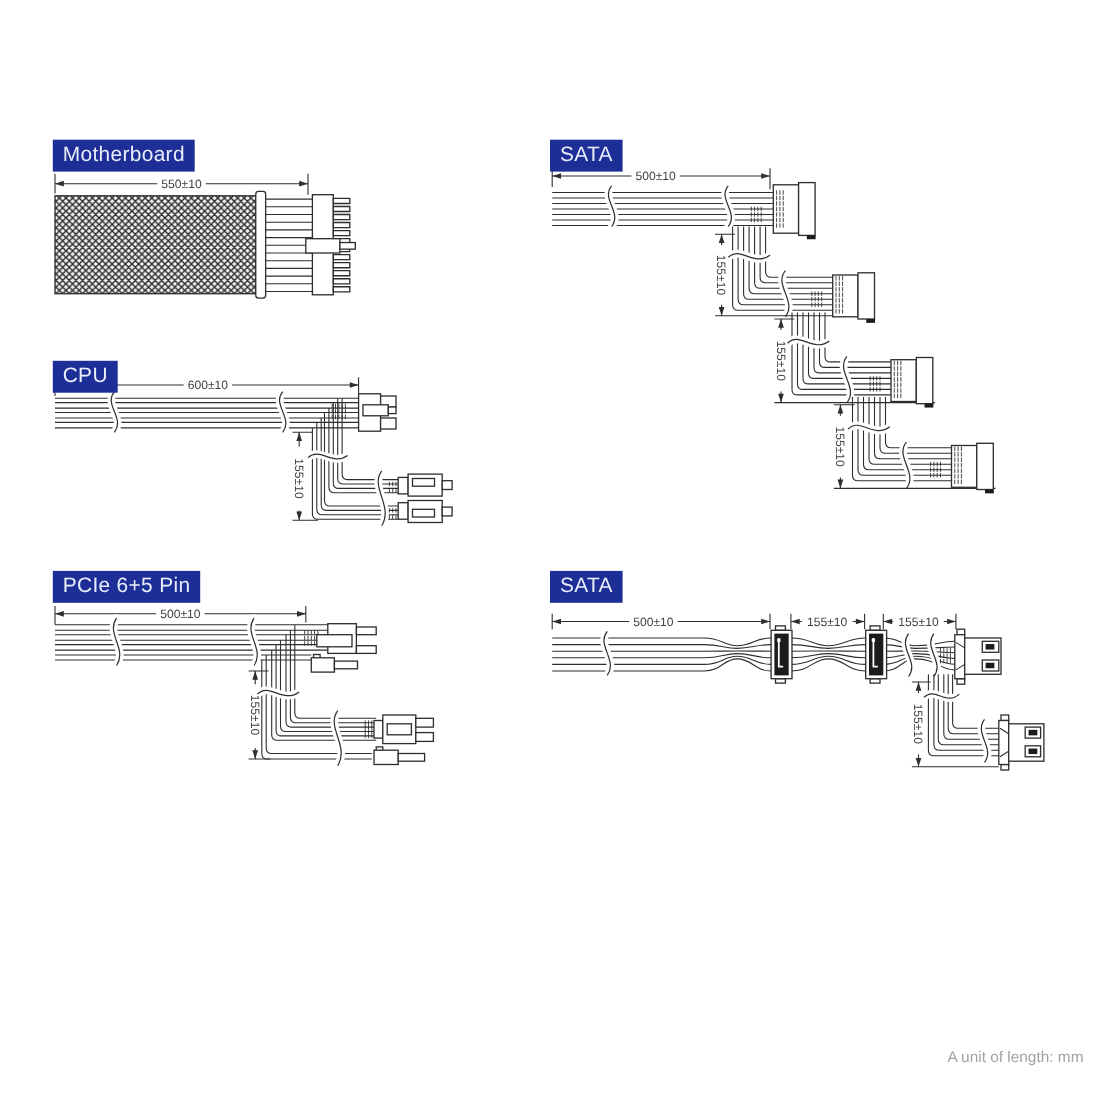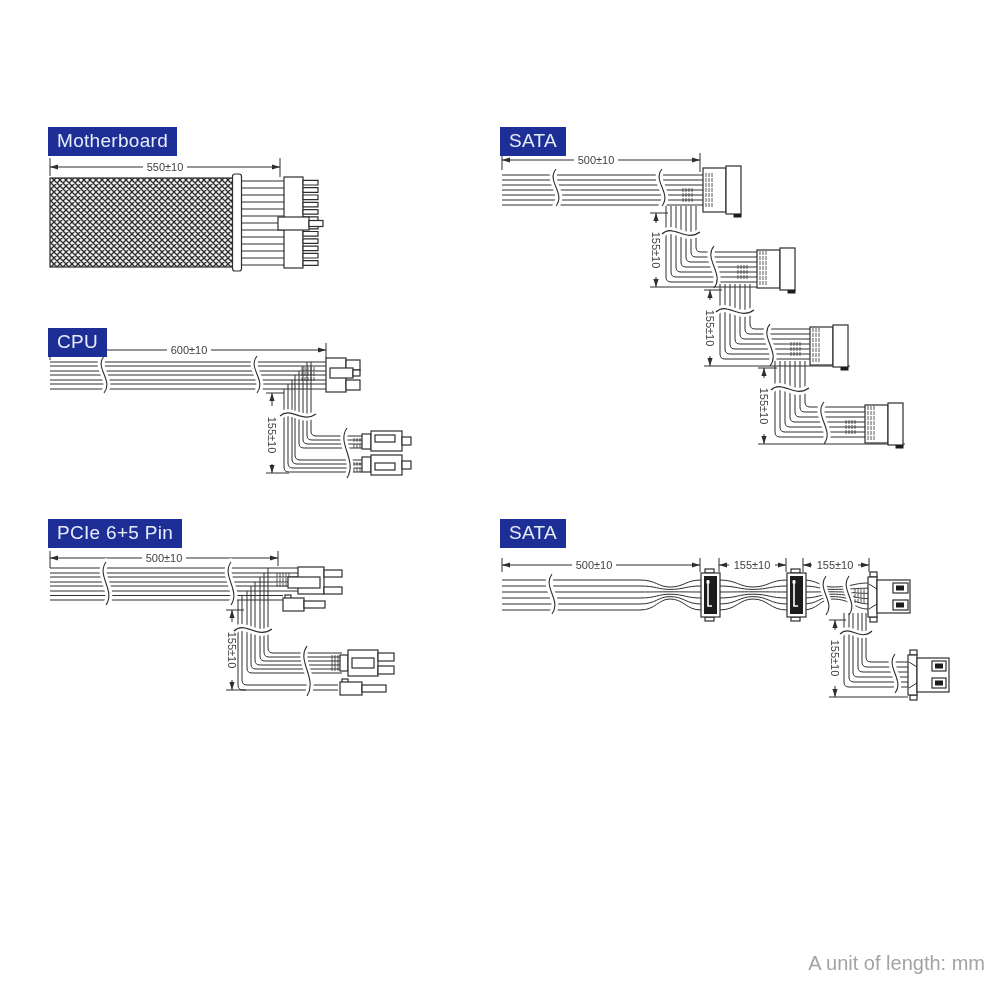--- a/index.html
+++ b/index.html
@@ -1,20 +1,20 @@
 <!DOCTYPE html>
 <html style="--label-bg: #1d2e96; --label-text: #e8edfa; --line: #2e2e2e; --dim-text: #3f3f3f; --footer-text: #a3a3a3; --connector-dark: #1c1c1c;"><head>
 <meta charset="utf-8">
 <style>
   html,body{margin:0;padding:0;background:#fff;}
   .canvas{position:relative;width:1000px;height:1000px;background:#fff;overflow:hidden;
           font-family:"Liberation Sans",sans-serif;}
   .lbl{position:absolute;background:var(--label-bg,#1d2e96);color:var(--label-text,#e8edfa);
        font-size:19px;line-height:1;padding:4px 9px 6px 9px;letter-spacing:.3px;white-space:nowrap;}
-  .footer{position:absolute;right:15px;top:952px;color:var(--footer-text,#a3a3a3);font-size:20px;}
+  .footer{position:absolute;right:15px;top:952px;color:var(--footer-text,#a3a3a3);font-size:14px;}
   svg{position:absolute;left:0;top:0;}
   .ln{stroke:var(--line,#2e2e2e);stroke-width:1;fill:none;}
   .wf{fill:#ffffff;stroke:var(--line,#2e2e2e);stroke-width:1.2;}
   .dk{fill:var(--connector-dark,#1c1c1c);stroke:none;}
   .brkw{stroke:#ffffff;stroke-width:7;fill:none;stroke-linecap:round;}
   .brk{stroke:var(--line,#2e2e2e);stroke-width:1.1;fill:none;}
   .arr{fill:var(--line,#2e2e2e);stroke:none;}
   .tick{stroke:var(--line,#2e2e2e);stroke-width:0.8;fill:none;}
   .slot{stroke:#ffffff;stroke-width:1.6;fill:none;}
   text.dim{font-size:11px;fill:var(--dim-text,#3f3f3f);text-anchor:middle;}

